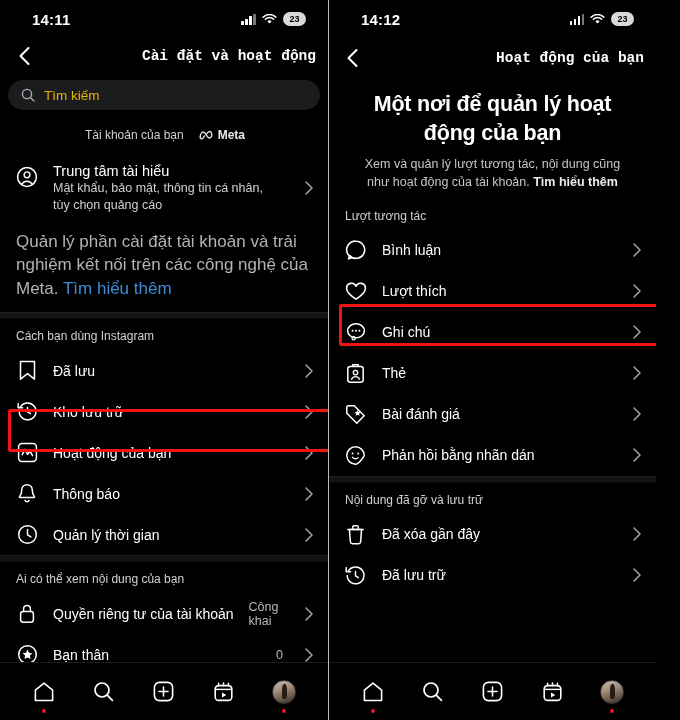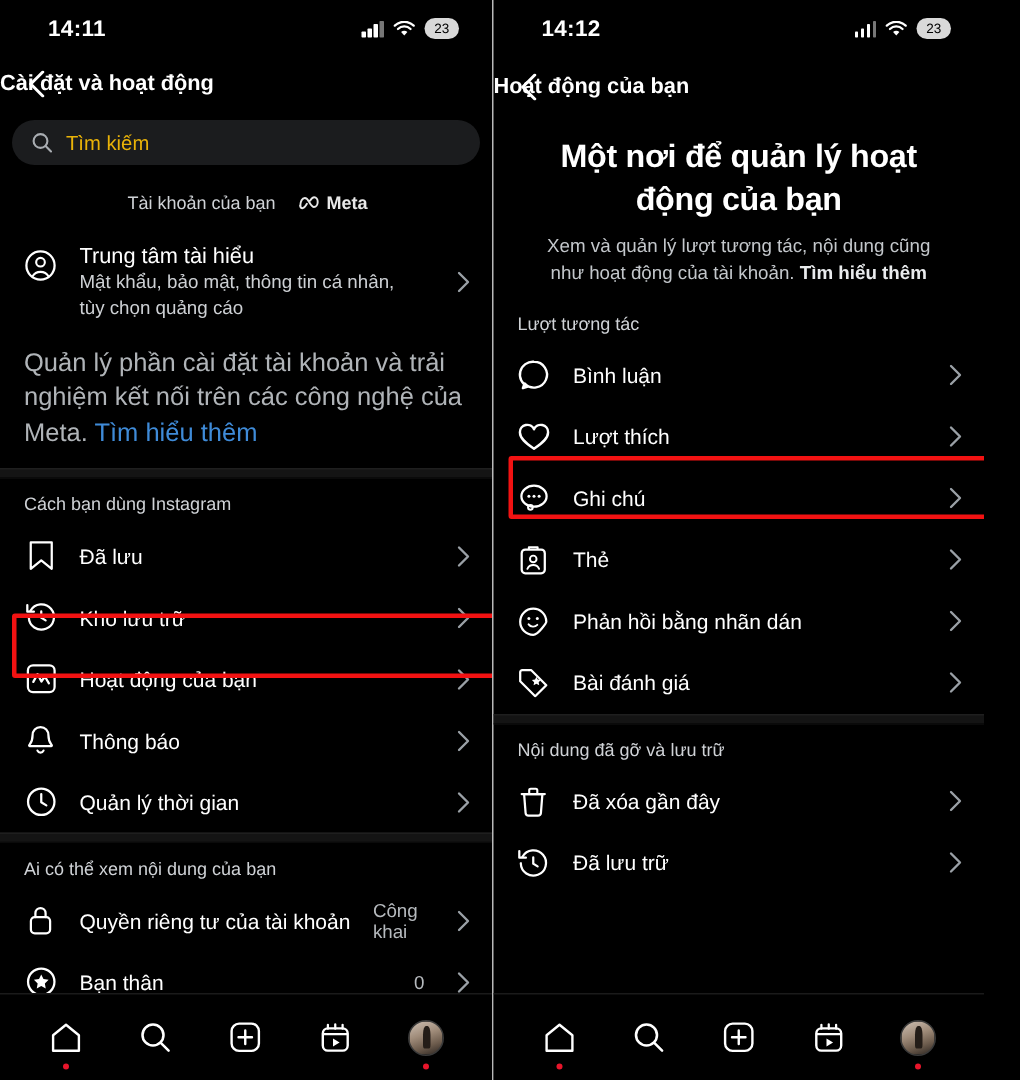--- a/index.html
+++ b/index.html
@@ -21,30 +21,30 @@
   .st-time { font-size:15px; font-weight:600; letter-spacing:.2px; }
   .st-right { display:flex; align-items:center; gap:6px; }
   .sig { display:flex; align-items:flex-end; gap:1.5px; height:11px; }
   .sig i { width:2.5px; background:#fff; border-radius:.5px; display:block; }
   .sig i:nth-child(1){height:4px}.sig i:nth-child(2){height:6px}
   .sig i:nth-child(3){height:8.5px}.sig i:nth-child(4){height:11px;background:#777}
   .wifi { width:15px; height:11px; position:relative; }
   .wifi svg { display:block; }
   .batt {
     min-width:23px; height:14px; border-radius:7px; background:#d9d9d9;
-    color:#000; font-size:9px; font-weight:400; display:flex;
+    color:#000; font-size:9px; font-weight:700; display:flex;
     align-items:center; justify-content:center; padding:0 3px;
   }
 
   
   .navbar { height:36px; display:flex; align-items:center; position:relative; padding:0 14px; }
   .navbar .back { width:20px; height:20px; display:flex; align-items:center; justify-content:center; }
   .navbar .title {
-    position:absolute; left:0; right:12px; text-align:left;
-    font-size:14.5px; font-weight:700; pointer-events:none;
+    position:absolute; left:0; right:12px; text-align:right;
+    font-size:14.5px; font-weight:700; pointer-events:none;font-family:Liberation Mono, monospace;
   }
 
   
   .searchwrap { padding:6px 8px 4px; }
   .searchbar {
     height:30px; background:#1b1c1e; border-radius:15px;
     display:flex; align-items:center; gap:9px; padding:0 13px;
   }
   .searchbar .ph { font-size:13.5px; color:#eab308; }
 
@@ -434,50 +434,50 @@
       <span class="lbl">Thẻ</span>
       <span class="chev">
         <svg width="8" height="14" viewBox="0 0 8 14">
             <path d="M1 1l6 6-6 6" stroke="#9aa0a6" stroke-width="1.6" fill="none" stroke-linecap="round" stroke-linejoin="round"></path>
           </svg>
       </span>
     </div>
 
     <div class="row">
       <span class="ic">
+        <svg width="22" height="20" viewBox="0 0 22 20">
+            <path d="M1.8 9.2V3.2c0-.8.6-1.4 1.4-1.4h6l10 10-7.4 7.4-10-10z" stroke="#fff" stroke-width="1.5" fill="none" stroke-linejoin="round"></path>
+            <path d="M12.6 6.1l.9 1.9 2.1.3-1.5 1.5.4 2-1.9-1-1.9 1 .4-2-1.5-1.5 2.1-.3z" fill="#fff"></path>
+          </svg>
+      </span>
+      <span class="lbl">Bài đánh giá</span>
+      <span class="chev">
+        <svg width="8" height="14" viewBox="0 0 8 14">
+            <path d="M1 1l6 6-6 6" stroke="#9aa0a6" stroke-width="1.6" fill="none" stroke-linecap="round" stroke-linejoin="round"></path>
+          </svg>
+      </span>
+    </div>
+
+    <div class="row">
+      <span class="ic">
         <svg width="21" height="21" viewBox="0 0 21 21">
             <path d="M10.5 1.8a8.7 8.7 0 0 1 8.7 8.7c0 .4-5.1 8.7-8.7 8.7a8.7 8.7 0 0 1 0-17.4z" stroke="#fff" stroke-width="1.5" fill="none" stroke-linejoin="round"></path>
             <circle cx="7.6" cy="8.4" r="1" fill="#fff"></circle>
             <circle cx="13.2" cy="8.4" r="1" fill="#fff"></circle>
             <path d="M7.4 12.2a3.8 3.8 0 0 0 5.8.4" stroke="#fff" stroke-width="1.3" fill="none" stroke-linecap="round"></path>
           </svg>
       </span>
       <span class="lbl">Phản hồi bằng nhãn dán</span>
       <span class="chev">
         <svg width="8" height="14" viewBox="0 0 8 14">
             <path d="M1 1l6 6-6 6" stroke="#9aa0a6" stroke-width="1.6" fill="none" stroke-linecap="round" stroke-linejoin="round"></path>
           </svg>
       </span>
     </div>
 
-    <div class="row">
-      <span class="ic">
-        <svg width="22" height="20" viewBox="0 0 22 20">
-            <path d="M1.8 9.2V3.2c0-.8.6-1.4 1.4-1.4h6l10 10-7.4 7.4-10-10z" stroke="#fff" stroke-width="1.5" fill="none" stroke-linejoin="round"></path>
-            <path d="M12.6 6.1l.9 1.9 2.1.3-1.5 1.5.4 2-1.9-1-1.9 1 .4-2-1.5-1.5 2.1-.3z" fill="#fff"></path>
-          </svg>
-      </span>
-      <span class="lbl">Bài đánh giá</span>
-      <span class="chev">
-        <svg width="8" height="14" viewBox="0 0 8 14">
-            <path d="M1 1l6 6-6 6" stroke="#9aa0a6" stroke-width="1.6" fill="none" stroke-linecap="round" stroke-linejoin="round"></path>
-          </svg>
-      </span>
-    </div>
-
     <div class="divider"></div>
 
     <div class="sec-hd">Nội dung đã gỡ và lưu trữ</div>
 
     <div class="row">
       <span class="ic">
         <svg width="19" height="21" viewBox="0 0 19 21">
             <path d="M3.4 5.4h12.2l-1 12.6a2 2 0 0 1-2 1.8H6.4a2 2 0 0 1-2-1.8z" stroke="#fff" stroke-width="1.5" fill="none" stroke-linejoin="round"></path>
             <path d="M1.8 5.4h15.4" stroke="#fff" stroke-width="1.5" stroke-linecap="round"></path>
             <path d="M6.8 5.4V2.8c0-.6.5-1 1-1h3.4c.6 0 1 .4 1 1v2.6" stroke="#fff" stroke-width="1.4" fill="none" stroke-linejoin="round"></path>

